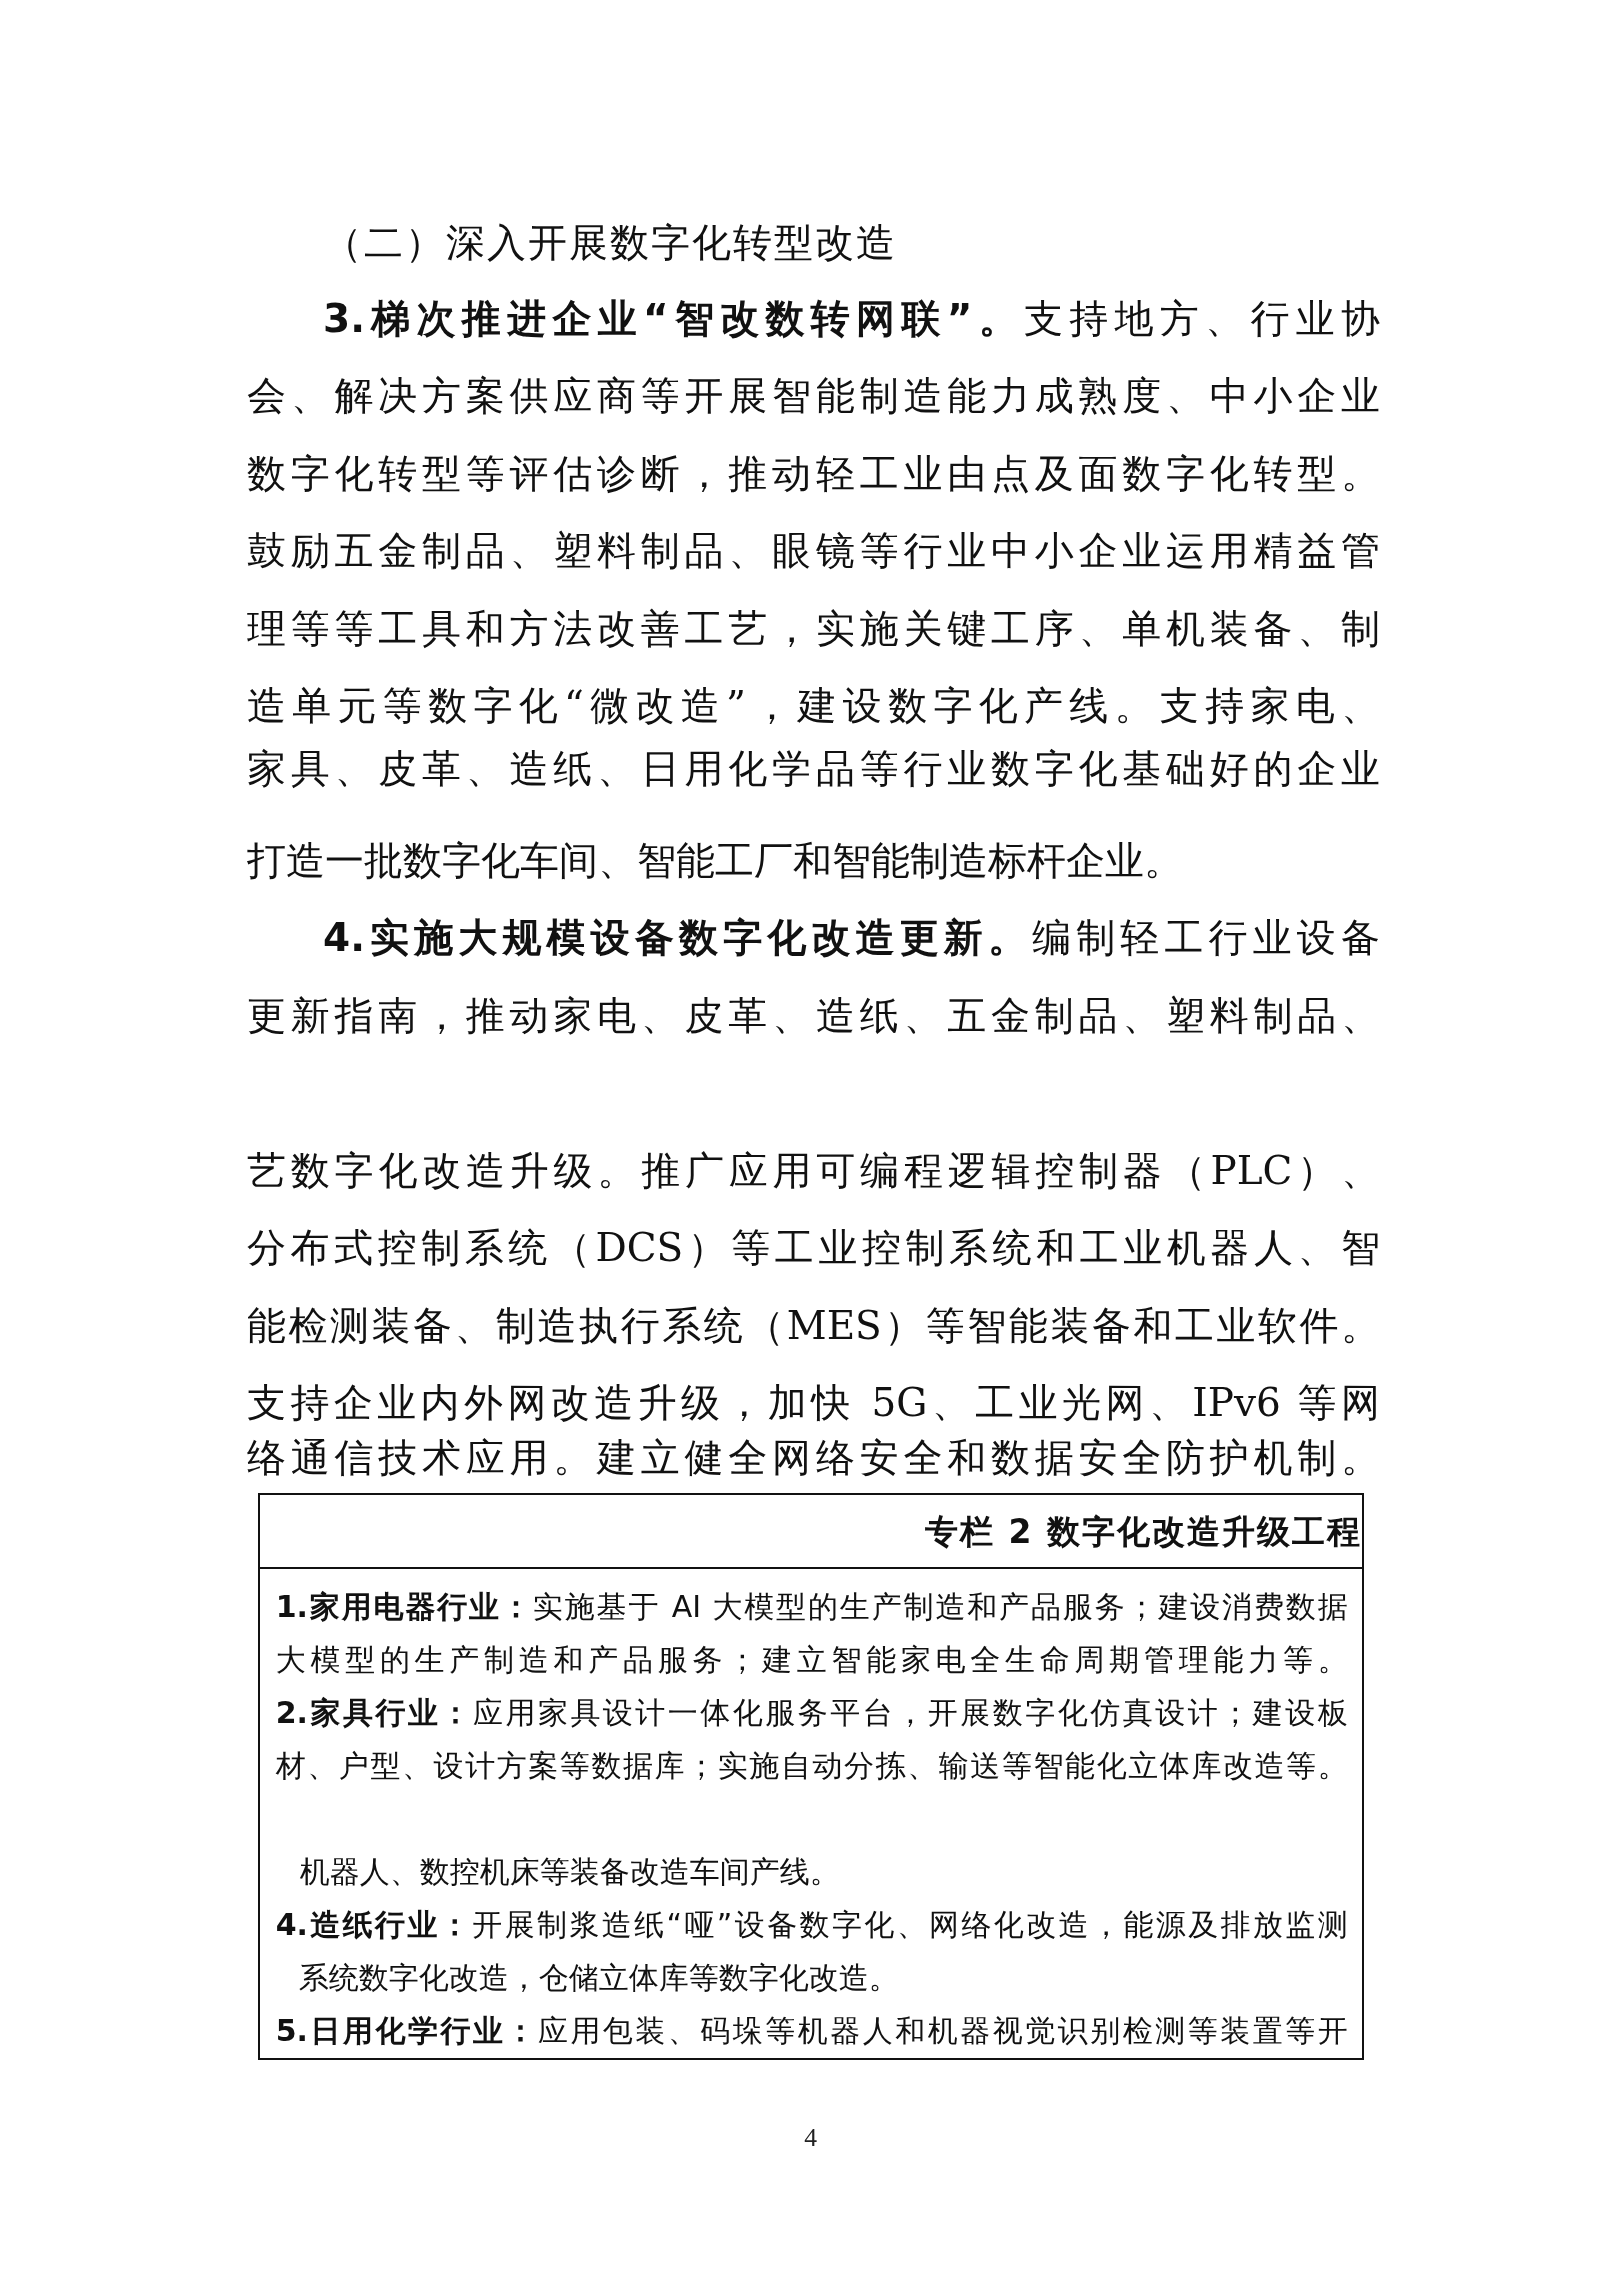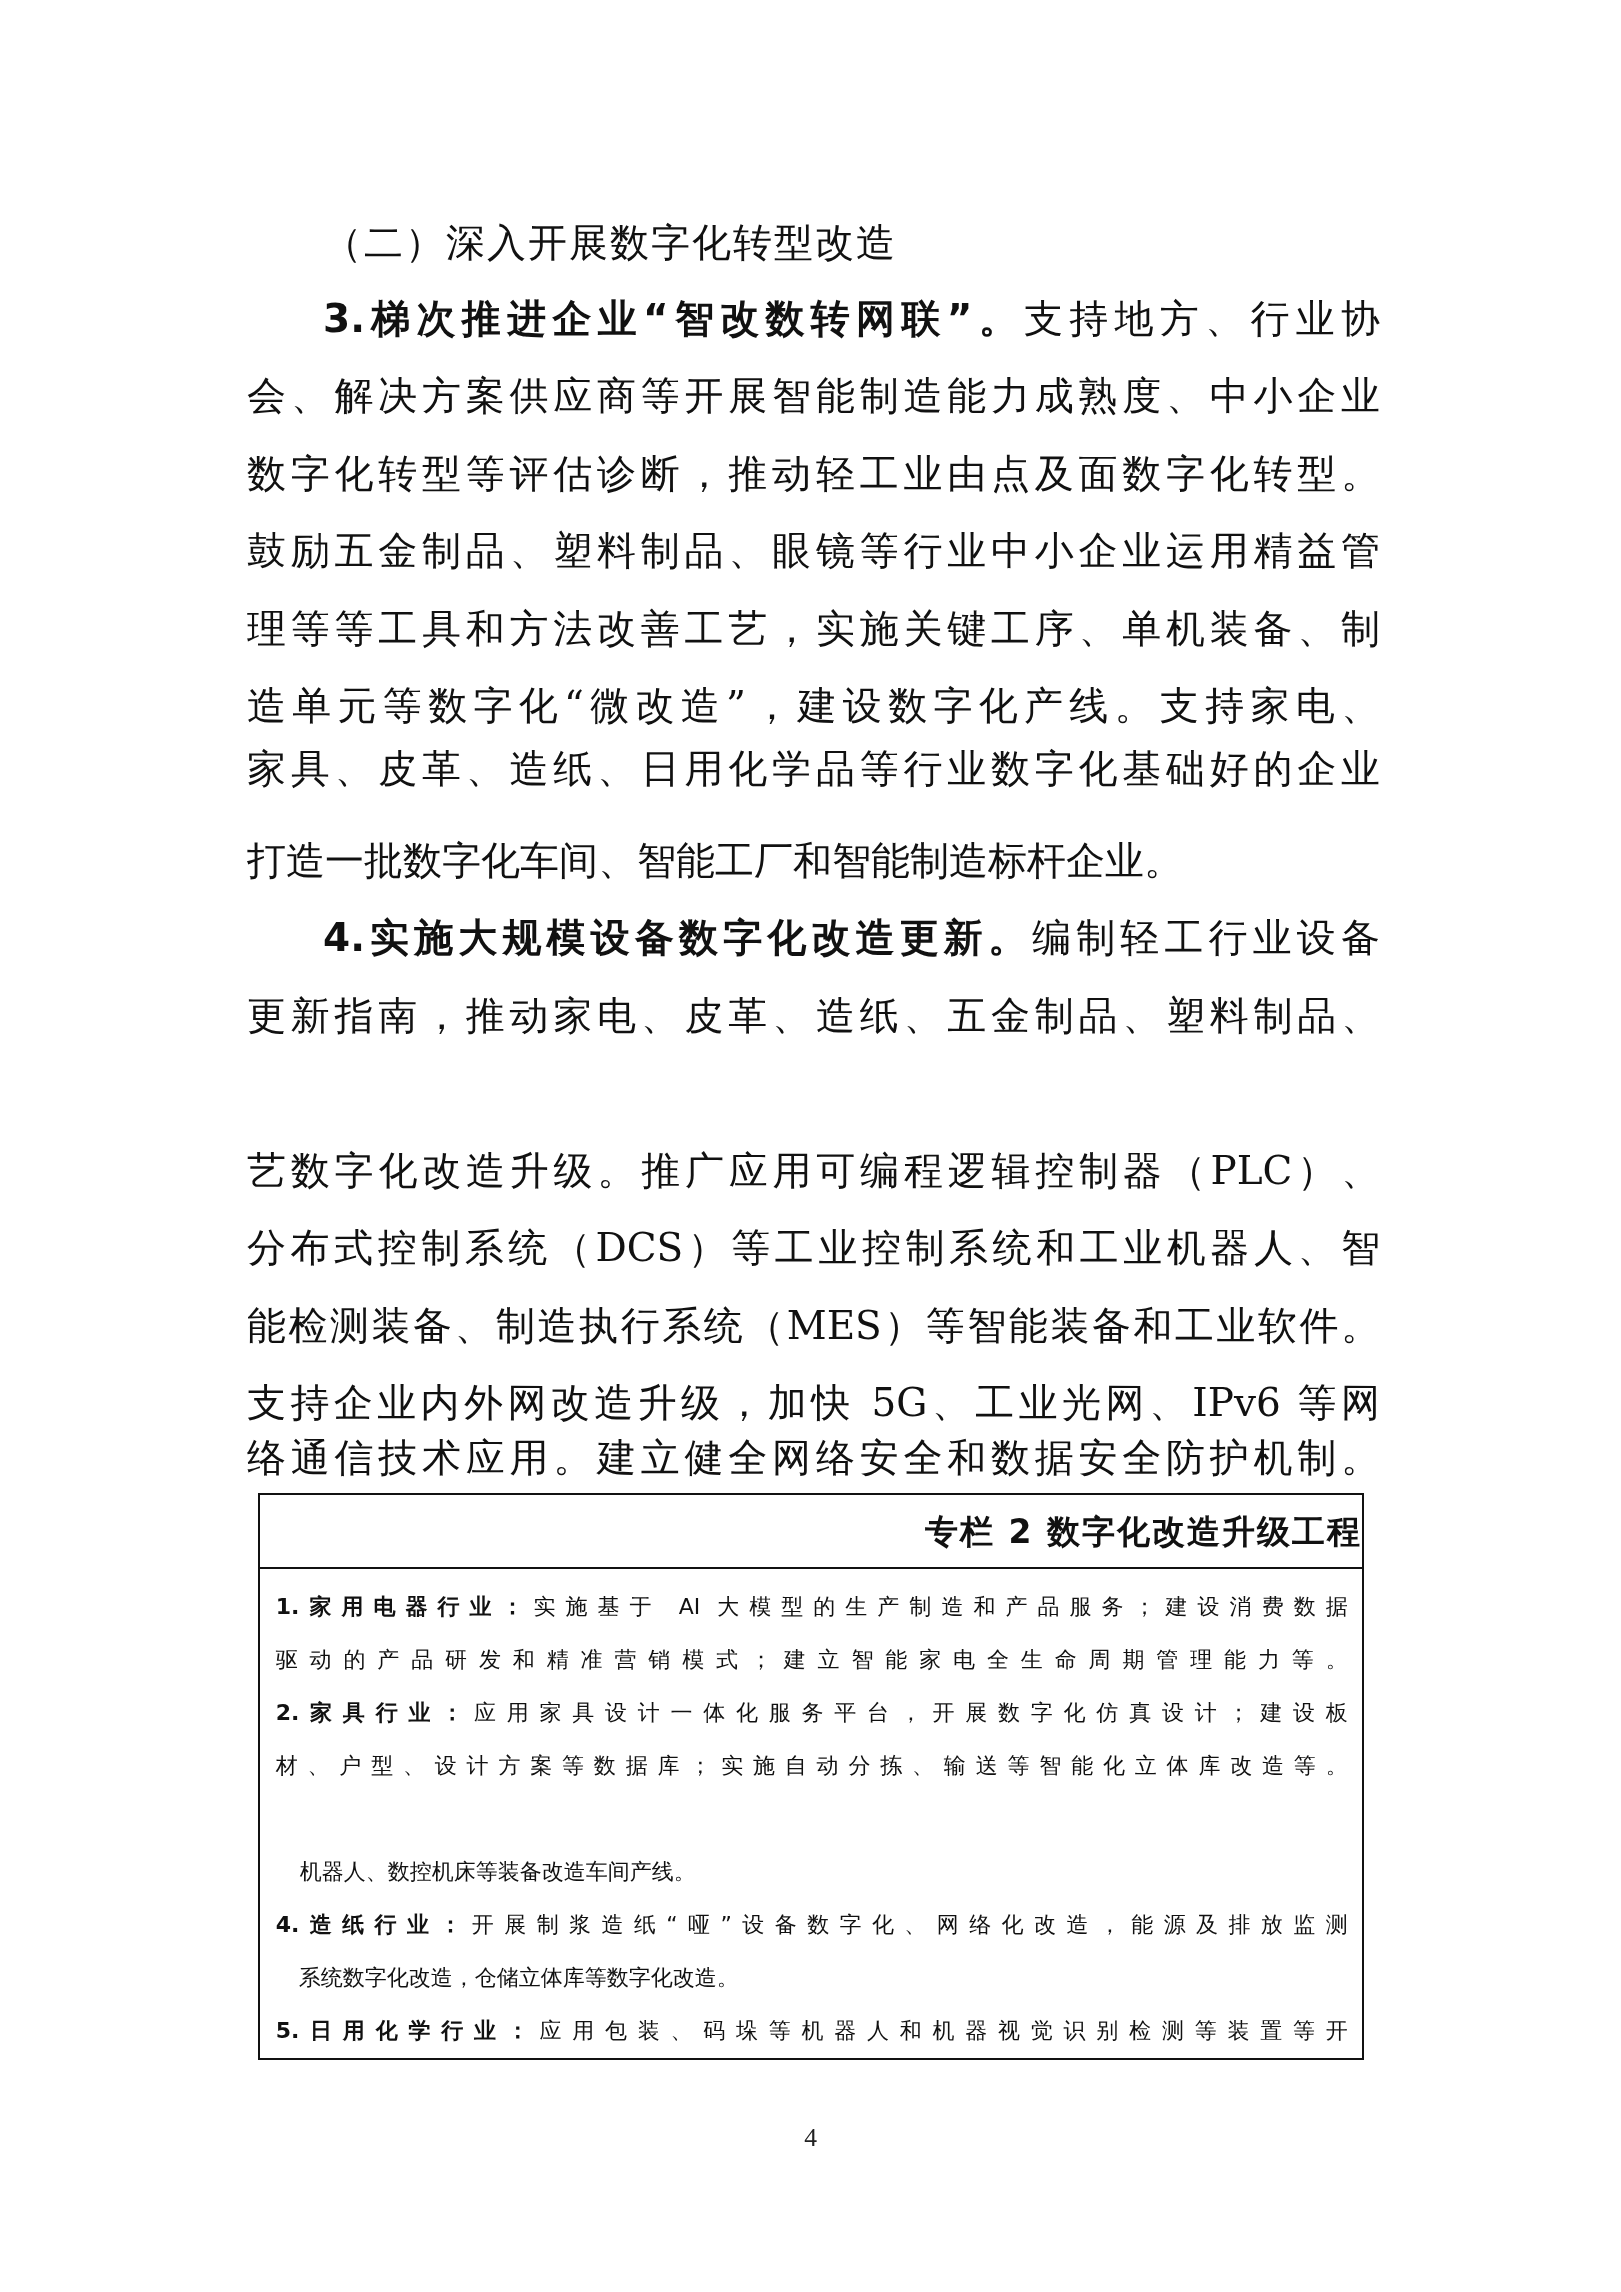--- a/index.html
+++ b/index.html
@@ -74,21 +74,21 @@
       font-weight: bold;
       font-size: 33px;
       line-height: 73px;
       letter-spacing: 2px;
     }
     .box-line {
       position: absolute;
       left: 15.7px;
       width: 1072px;
       font-family: "DejaVu Sans", "Liberation Sans", sans-serif;
-      font-size: 22px;
+      font-size: 30px;
       line-height: 39px;
       white-space: nowrap;
       text-align: justify;
       text-align-last: justify;
     }
     .box-line.last {
       text-align-last: left;
     }
     .box-line .item-title {
       font-weight: bold;
@@ -131,21 +131,21 @@
   <div class="line" style="top:1303px;">能检测装备、制造执行系统（MES）等智能装备和工业软件。</div>
   <div class="line" style="top:1380px;">支持企业内外网改造升级，加快 5G、工业光网、IPv6 等网</div>
   <div class="line" style="top:1435px;">络通信技术应用。建立健全网络安全和数据安全防护机制。</div>
 
   <div class="box">
     <div class="box-header">专栏 2  数字化改造升级工程</div>
 
     <div class="box-line" style="top:92px;">
       <span class="item-title">1.家用电器行业：</span><span>实施基于 AI 大模型的生产制造和产品服务；建设消费数据</span>
     </div>
-    <div class="box-line" style="top:145px;">驱动的产品研发和精准营销模式；建立智能家电全生命周期管理能力等。</div>
+    <div class="box-line" style="top:145px;">大模型的生产制造和产品服务；建立智能家电全生命周期管理能力等。</div>
 
     <div class="box-line" style="top:198px;">
       <span class="item-title">2.家具行业：</span><span>应用家具设计一体化服务平台，开展数字化仿真设计；建设板</span>
     </div>
     <div class="box-line" style="top:251px;">材、户型、设计方案等数据库；实施自动分拣、输送等智能化立体库改造等。</div>
 
     <div class="box-line last" style="top:357px;margin-left:24px;">机器人、数控机床等装备改造车间产线。</div>
 
     <div class="box-line" style="top:410px;">
       <span class="item-title">4.造纸行业：</span><span>开展制浆造纸“哑”设备数字化、网络化改造，能源及排放监测</span>

